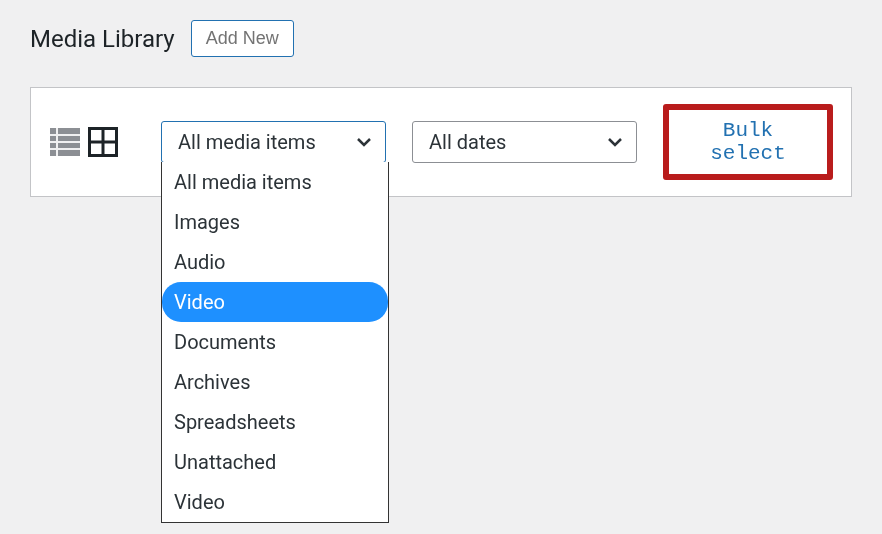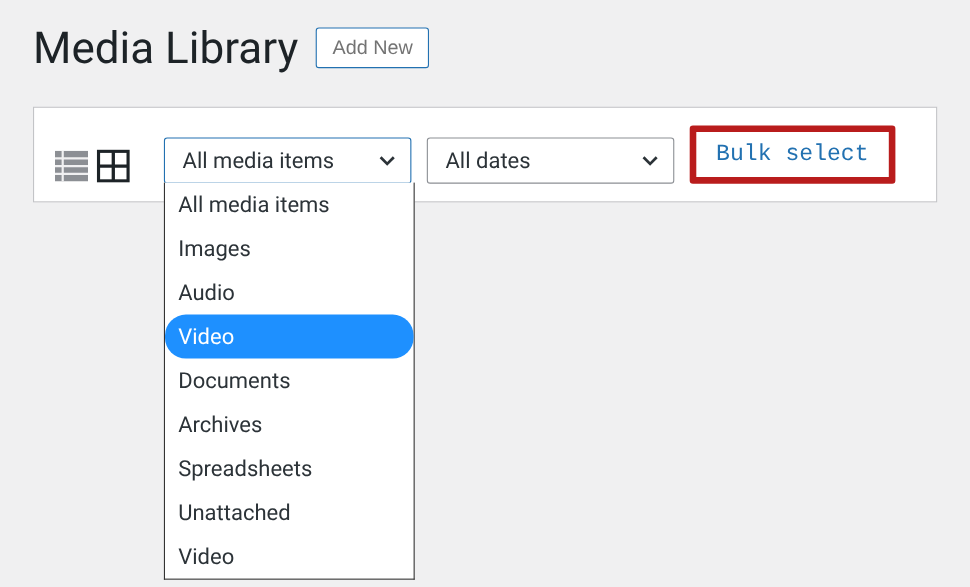--- a/index.html
+++ b/index.html
@@ -14,41 +14,41 @@
       width: 882px;
       height: 534px;
     }
     .header-row {
       display: flex;
       align-items: center;
       gap: 16px;
       margin-bottom: 30px;
     }
     .page-title {
-      font-size: 40px;
+      font-size: 24px;
       font-weight: 400;
       color: #1d2327;
     }
     .add-new-btn {
       border: 1px solid #2271b1;
       background: #fff;
       color: #737373;
       padding: 7px 14px;
       font-size: 18px;
       font-weight: 400;
       cursor: pointer;
       border-radius: 3px;
     }
     .toolbar {
       background: #fff;
       border: 1px solid #c3c4c7;
       padding: 16px 18px;
       display: flex;
-      align-items: flex-end;
-      gap: 14px;
+      align-items: center;
+      gap: 26px;
     }
     .view-toggles {
       display: flex;
       align-items: center;
       gap: 6px;
       margin-right: 16px;
     }
     .view-icon {
       display: inline-flex;
       width: 32px;

